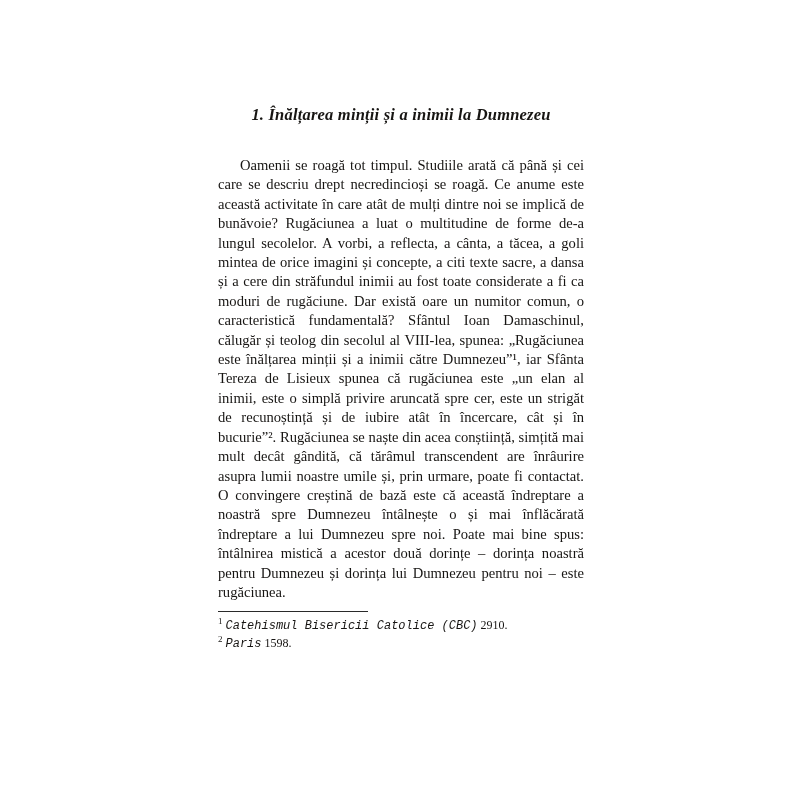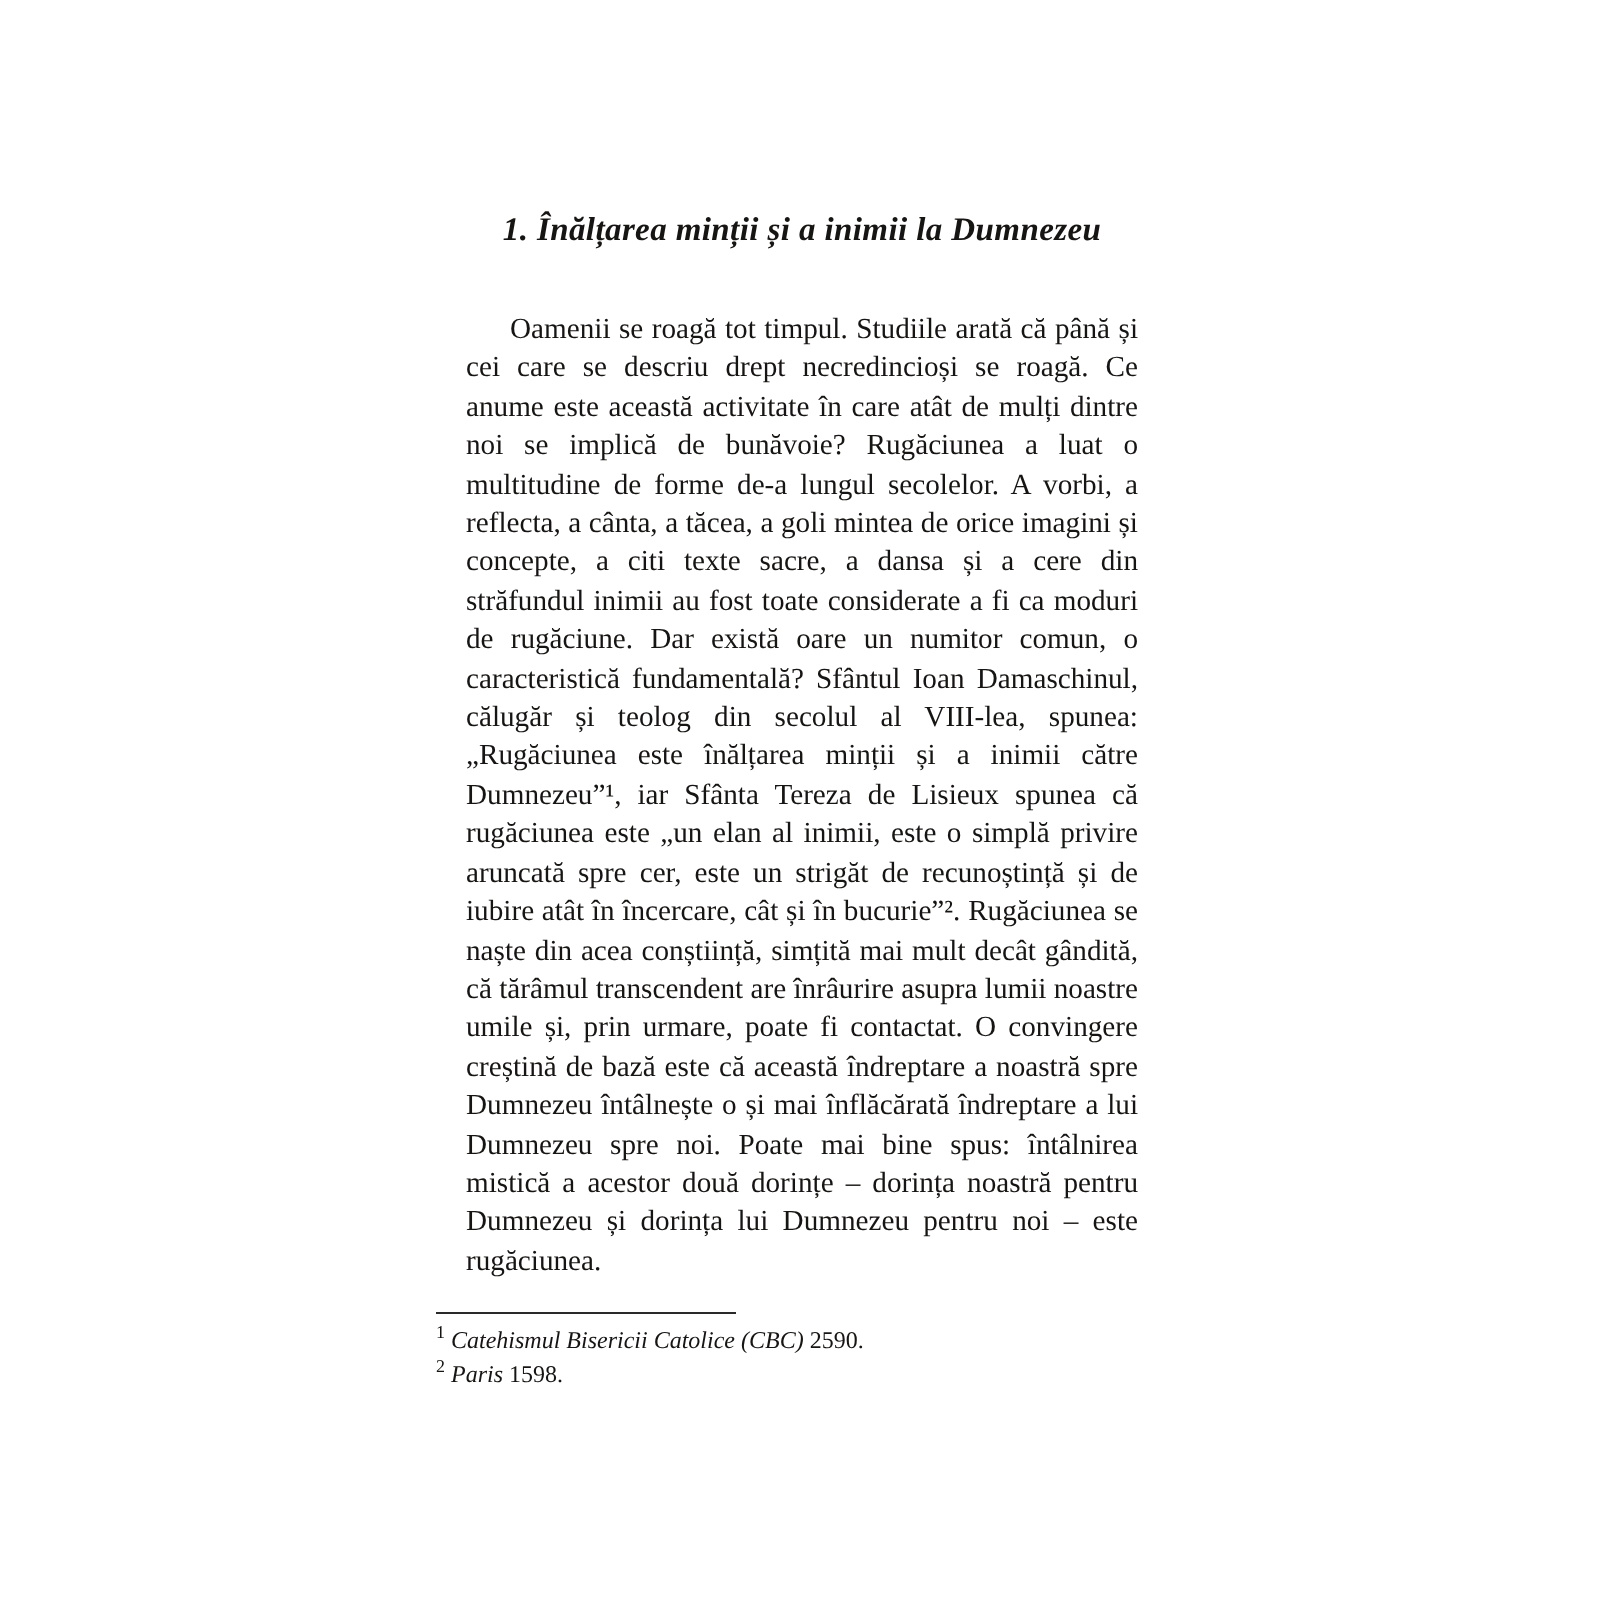--- a/index.html
+++ b/index.html
@@ -29,21 +29,21 @@
   .chapter-title {
     margin: 0 0 31px 0;
     font-size: 16.5px;
     line-height: 21px;
     font-weight: bold;
     font-style: italic;
     text-align: center;
     letter-spacing: 0.2px;
   }
   .para {
-    margin: 15px;
+    margin: 0;
     font-size: 14.6px;
     line-height: 19.4px;
     text-align: justify;
     text-indent: 22px;
     hyphens: auto;
     -webkit-hyphens: auto;
   }
   .footnotes {
     margin-top: 9px;
     font-size: 12px;
@@ -57,35 +57,36 @@
   }
   .fn {
     margin: 0;
   }
   .fn sup {
     font-size: 9px;
     line-height: 0;
   }
   .fn em {
     font-style: italic;
+    font-family: Liberation Mono, monospace;
   }
 </style>
 </head>
 <body>
 
 <div class="page">
   <div class="column">
 
     <h1 class="chapter-title">1. Înălțarea minții și a inimii la Dumnezeu</h1>
 
     <p class="para">Oamenii se roagă tot timpul. Studiile arată că până și cei care se descriu drept necredincioși se roagă. Ce anume este această activitate în care atât de mulți dintre noi se implică de bunăvoie? Rugăciunea a luat o multitudine de forme de-a lungul secolelor. A vorbi, a reflecta, a cânta, a tăcea, a goli mintea de orice imagini și concepte, a citi texte sacre, a dansa și a cere din străfundul inimii au fost toate considerate a fi ca moduri de rugăciune. Dar există oare un numitor comun, o caracteristică fundamentală? Sfântul Ioan Damaschinul, călugăr și teolog din secolul al VIII-lea, spunea: „Rugăciunea este înălțarea minții și a inimii către Dumnezeu”¹, iar Sfânta Tereza de Lisieux spunea că rugăciunea este „un elan al inimii, este o simplă privire aruncată spre cer, este un strigăt de recunoștință și de iubire atât în încercare, cât și în bucurie”². Rugăciunea se naște din acea conștiință, simțită mai mult decât gândită, că tărâmul transcendent are înrâurire asupra lumii noastre umile și, prin urmare, poate fi contactat. O convingere creștină de bază este că această îndreptare a noastră spre Dumnezeu întâlnește o și mai înflăcărată îndreptare a lui Dumnezeu spre noi. Poate mai bine spus: întâlnirea mistică a acestor două dorințe – dorința noastră pentru Dumnezeu și dorința lui Dumnezeu pentru noi – este rugăciunea.</p>
 
 
     <div class="footnotes">
       <div class="fn-divider"></div>
 
-      <p class="fn"><sup>1</sup> <em>Catehismul Bisericii Catolice (CBC)</em><span> 2590.</span></p>
+      <p class="fn"><sup>1</sup> <em>Catehismul Bisericii Catolice (CBC)</em><span> 2910.</span></p>
 
       <p class="fn"><sup>2</sup> <em>Paris</em><span> 1598.</span></p>
     </div>
 
   </div>
 </div>
 
 </body></html>

